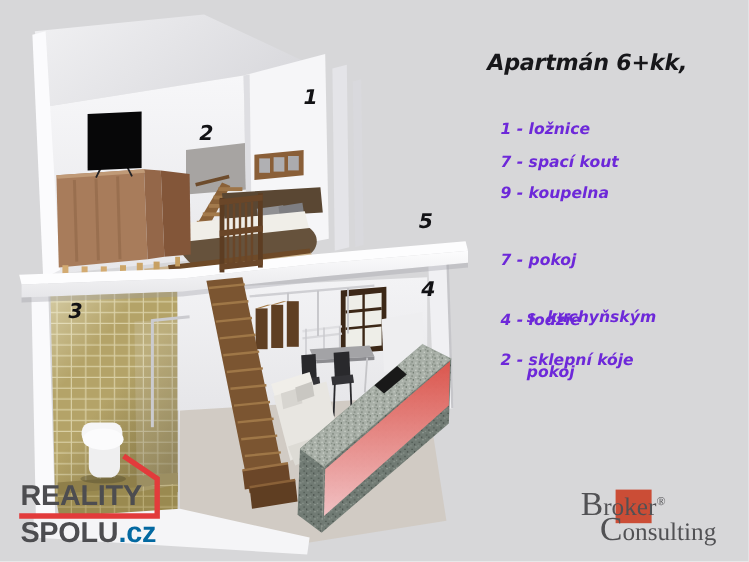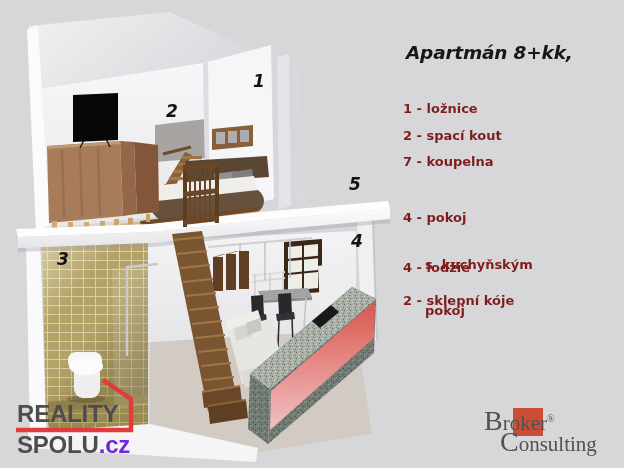--- a/index.html
+++ b/index.html
@@ -3,30 +3,30 @@
 <meta charset="utf-8">
 <style>
   html,body{margin:0;padding:0;}
   .stage{position:relative;width:624px;height:468px;background:#d7d7d9;overflow:hidden;
          font-family:"DejaVu Sans",sans-serif;}
   .scene{position:absolute;left:0;top:0;width:624px;height:468px;}
 
   
   .title{position:absolute;left:406px;top:40px;font-size:18.5px;font-weight:bold;font-style:italic;
          color:#17171a;line-height:25px;letter-spacing:-0.2px;white-space:pre;}
-  .li{position:absolute;left:403px;font-size:13px;font-weight:bold;color:#7f1d1d;
+  .li{position:absolute;left:417px;font-size:13px;font-weight:bold;font-style:italic;color:#6d28d9;
       white-space:pre;line-height:15.5px;}
   .li .cont{margin-left:22px;}
 
   
   .lr-word{position:absolute;font-family:"Liberation Sans",sans-serif;font-weight:bold;
            font-size:24px;color:#4d4d50;letter-spacing:-0.2px;white-space:pre;}
   .lr1{left:17px;top:400px;}
   .lr2{left:17px;top:431px;}
-  .lr-tld{color:#6d28d9;}
+  .lr-tld{color:#0369a1;}
 
   
   .broker{position:absolute;left:482px;top:404px;width:142px;height:58px;
           font-family:"Liberation Serif",serif;color:#515154;}
   .broker .sq{position:absolute;left:31px;top:4px;width:30px;height:28px;background:#cb4d36;}
   .broker .line{position:absolute;white-space:pre;z-index:1;}
   .broker .bl1{left:2px;top:1px;font-size:21px;}
   .broker .bl2{left:18px;top:22px;font-size:21px;}
   .broker .cap{font-size:28px;}
   .broker sup{font-size:10px;}
@@ -292,28 +292,28 @@
 
   <text class="num" x="253" y="87">1</text>
   <text class="num" x="166" y="117">2</text>
   <text class="num" x="57" y="265">3</text>
   <text class="num" x="351" y="247">4</text>
   <text class="num" x="349" y="190">5</text>
 
   <polyline points="103,380 131,399 131,430 16,430" fill="none" stroke="#e23b3b" stroke-width="4.5"></polyline>
 </svg>
 
-<div class="title"><span>Apartmán 8+kk,</span><br></div>
+<div class="title"><span>Apartmán 6+kk,</span><br></div>
 
 <div>
   <div class="li" style="top:101px">1 - ložnice</div>
-  <div class="li" style="top:128px">2 - spací kout</div>
-  <div class="li" style="top:154px">7 - koupelna</div>
+  <div class="li" style="top:128px">7 - spací kout</div>
+  <div class="li" style="top:154px">9 - koupelna</div>
   <div class="li" style="top:179px">
-    <div>4 - pokoj</div>
+    <div>7 - pokoj</div>
     <div class="cont">s  kuchyňským</div>
     <div class="cont">pokoj</div>
   </div>
   <div class="li" style="top:260px">4 - lodžie</div>
   <div class="li" style="top:293px">2 - sklepní kóje</div>
 </div>
 
 <div>
   <div class="lr-word lr1">REALITY</div>
   <div class="lr-word lr2"><span>SPOLU</span><span class="lr-tld">.cz</span></div>

